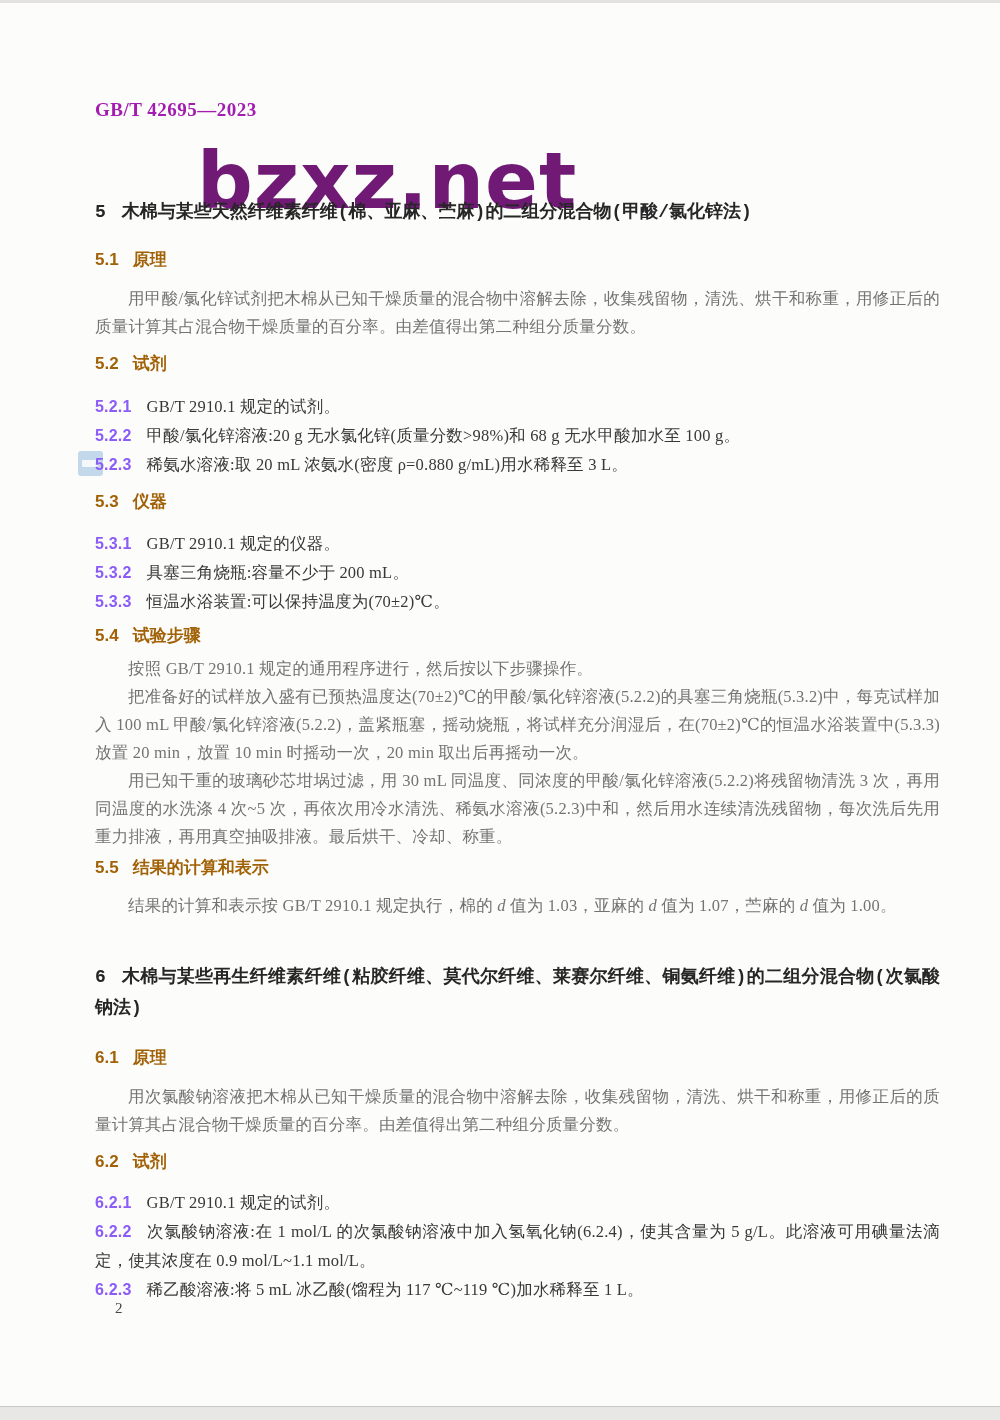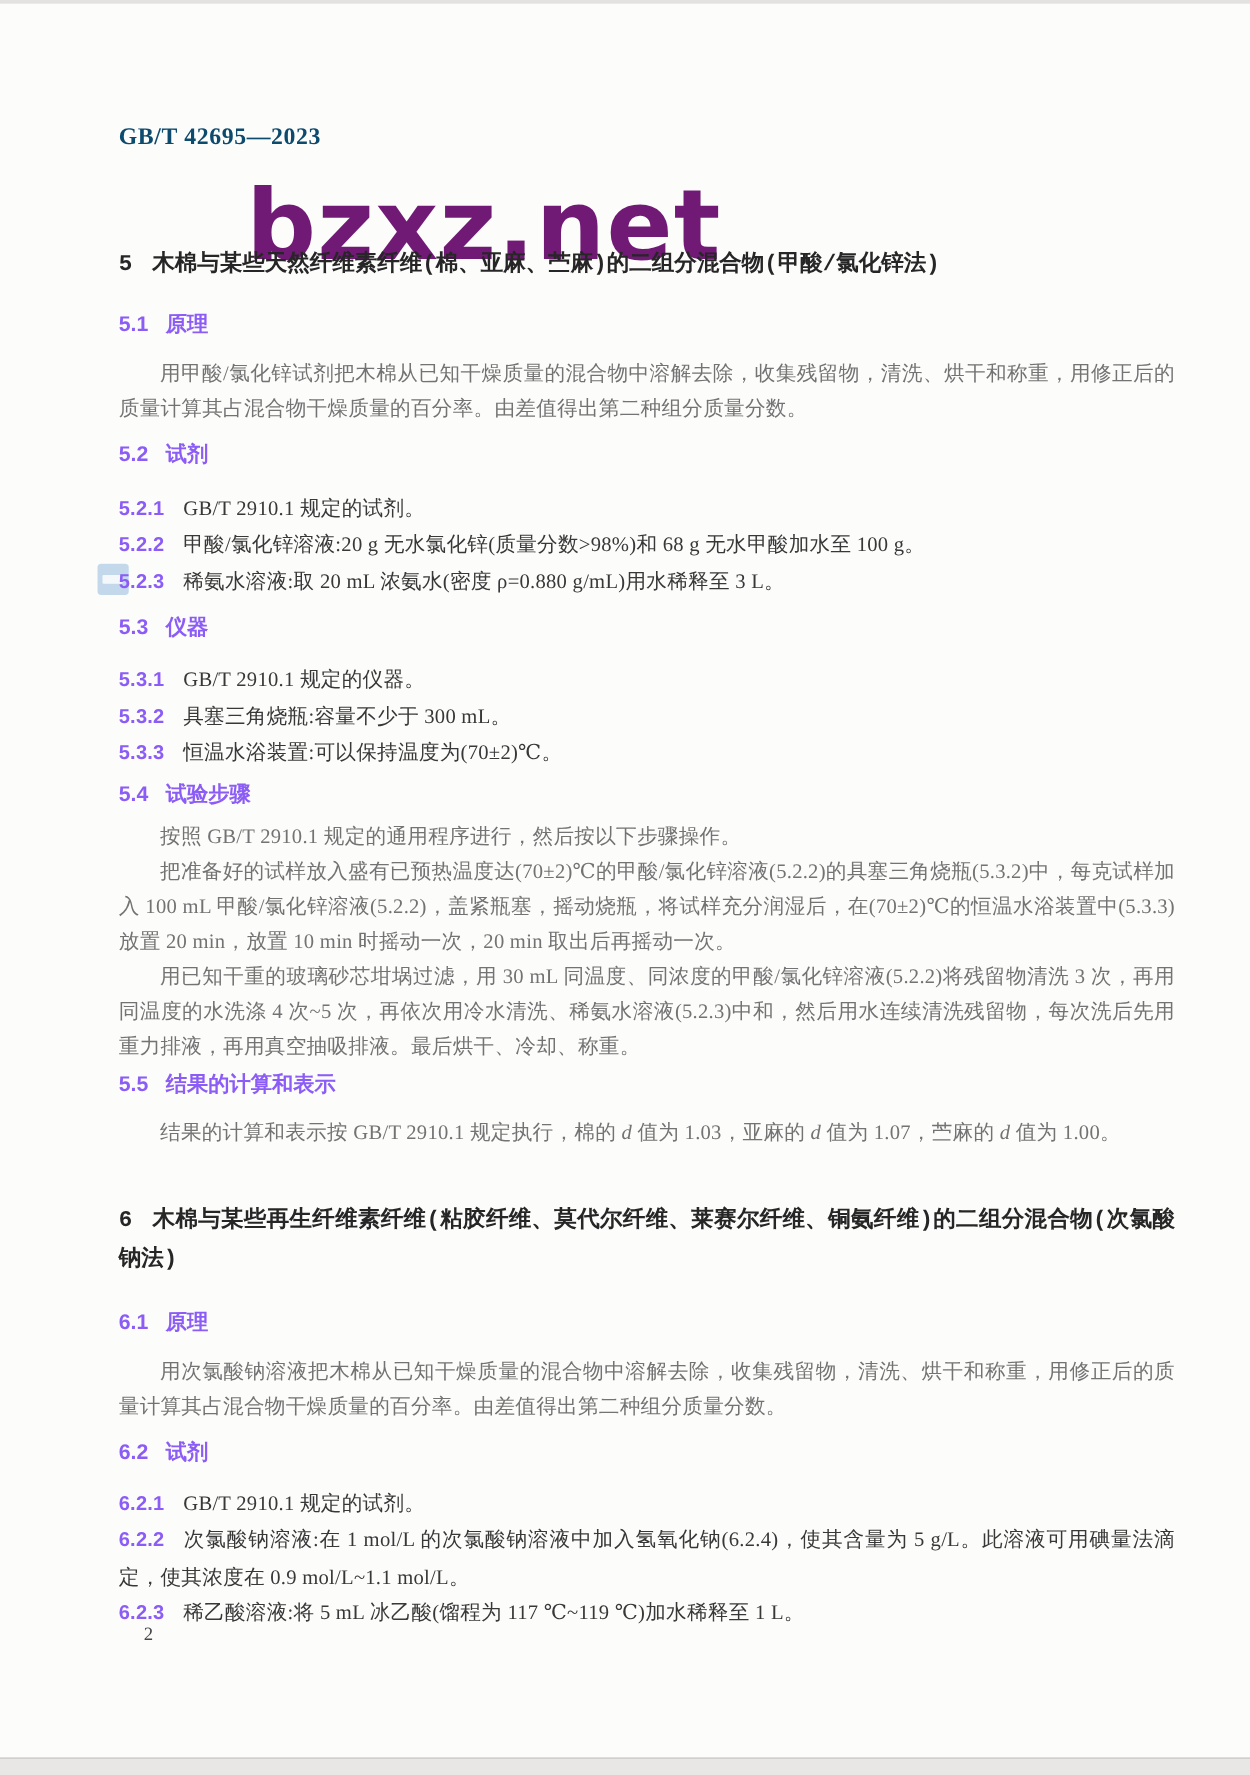--- a/index.html
+++ b/index.html
@@ -7,21 +7,21 @@
     width:1000px;height:1420px;position:relative;overflow:hidden;
     background:#fcfcfb;
     font-family:"Liberation Serif","DejaVu Serif",serif;
     color:#3a3a3a;
   }
   .strip-top{position:absolute;top:0;left:0;width:100%;height:3px;background:#e3e2e0;}
   .strip-bottom{position:absolute;top:1406px;left:0;width:100%;height:14px;background:#e8e7e5;border-top:1px solid #c9c8c5;}
   .std-num{
     position:absolute;left:95px;top:99px;z-index:2;
     font-family:"Liberation Serif","DejaVu Serif",serif;
-    font-size:19px;font-weight:bold;letter-spacing:.5px;color:#0c4a6e;
+    font-size:19px;font-weight:bold;letter-spacing:.5px;color:#a21caf;
   }
   .watermark{
     position:absolute;left:197px;top:136px;z-index:0;
     font-family:"DejaVu Sans","Liberation Sans",sans-serif;
     font-weight:bold;font-size:78px;letter-spacing:1px;
     color:#701a75;user-select:none;
   }
   .badge{
     position:absolute;left:78px;top:451px;width:25px;height:25px;z-index:1;
     background:#b6d1e8;border-radius:3px;opacity:.8;
@@ -31,21 +31,21 @@
     background:rgba(255,255,255,.85);border-radius:1px;
   }
   .content{position:absolute;left:95px;top:0;width:845px;z-index:1;}
   .block{position:absolute;left:0;width:100%;}
   .h-main{
     font-family:Liberation Mono, monospace;
     font-weight:bold;font-size:18px;line-height:31px;color:#262626;text-align:justify;
   }
   .h-sub{
     font-family:"Liberation Sans","DejaVu Sans",sans-serif;
-    font-weight:bold;font-size:17px;line-height:26px;color:#8b5cf6;
+    font-weight:bold;font-size:17px;line-height:26px;color:#a16207;
   }
   .h-main .num{margin-right:16px;}
   .h-sub .num{margin-right:14px;}
   .para{
     font-size:16.5px;line-height:28px;text-align:justify;
     text-indent:2em;color:#737373;letter-spacing:.2px;
   }
   .clause{
     font-size:16.5px;line-height:28.5px;text-align:justify;
     color:#383838;letter-spacing:.2px;
@@ -81,21 +81,21 @@
   <div class="block clause" style="top:393px"><span class="num">5.2.1</span><span>GB/T 2910.1 规定的试剂。</span></div>
 
   <div class="block clause" style="top:422px"><span class="num">5.2.2</span><span>甲酸/氯化锌溶液:20 g 无水氯化锌(质量分数&gt;98%)和 68 g 无水甲酸加水至 100 g。</span></div>
 
   <div class="block clause" style="top:451px"><span class="num">5.2.3</span><span>稀氨水溶液:取 20 mL 浓氨水(密度 ρ=0.880 g/mL)用水稀释至 3 L。</span></div>
 
   <div class="block h-sub" style="top:489px"><span class="num">5.3</span><span>仪器</span></div>
 
   <div class="block clause" style="top:530px"><span class="num">5.3.1</span><span>GB/T 2910.1 规定的仪器。</span></div>
 
-  <div class="block clause" style="top:559px"><span class="num">5.3.2</span><span>具塞三角烧瓶:容量不少于 300 mL。</span></div>
+  <div class="block clause" style="top:559px"><span class="num">5.3.2</span><span>具塞三角烧瓶:容量不少于 200 mL。</span></div>
 
   <div class="block clause" style="top:588px"><span class="num">5.3.3</span><span>恒温水浴装置:可以保持温度为(70±2)℃。</span></div>
 
   <div class="block h-sub" style="top:623px"><span class="num">5.4</span><span>试验步骤</span></div>
 
   <div class="block para" style="top:655px">按照 GB/T 2910.1 规定的通用程序进行，然后按以下步骤操作。</div>
 
   <div class="block para" style="top:683px">把准备好的试样放入盛有已预热温度达(70±2)℃的甲酸/氯化锌溶液(5.2.2)的具塞三角烧瓶(5.3.2)中，每克试样加入 100 mL 甲酸/氯化锌溶液(5.2.2)，盖紧瓶塞，摇动烧瓶，将试样充分润湿后，在(70±2)℃的恒温水浴装置中(5.3.3)放置 20 min，放置 10 min 时摇动一次，20 min 取出后再摇动一次。</div>
 
   <div class="block para" style="top:767px">用已知干重的玻璃砂芯坩埚过滤，用 30 mL 同温度、同浓度的甲酸/氯化锌溶液(5.2.2)将残留物清洗 3 次，再用同温度的水洗涤 4 次~5 次，再依次用冷水清洗、稀氨水溶液(5.2.3)中和，然后用水连续清洗残留物，每次洗后先用重力排液，再用真空抽吸排液。最后烘干、冷却、称重。</div>

